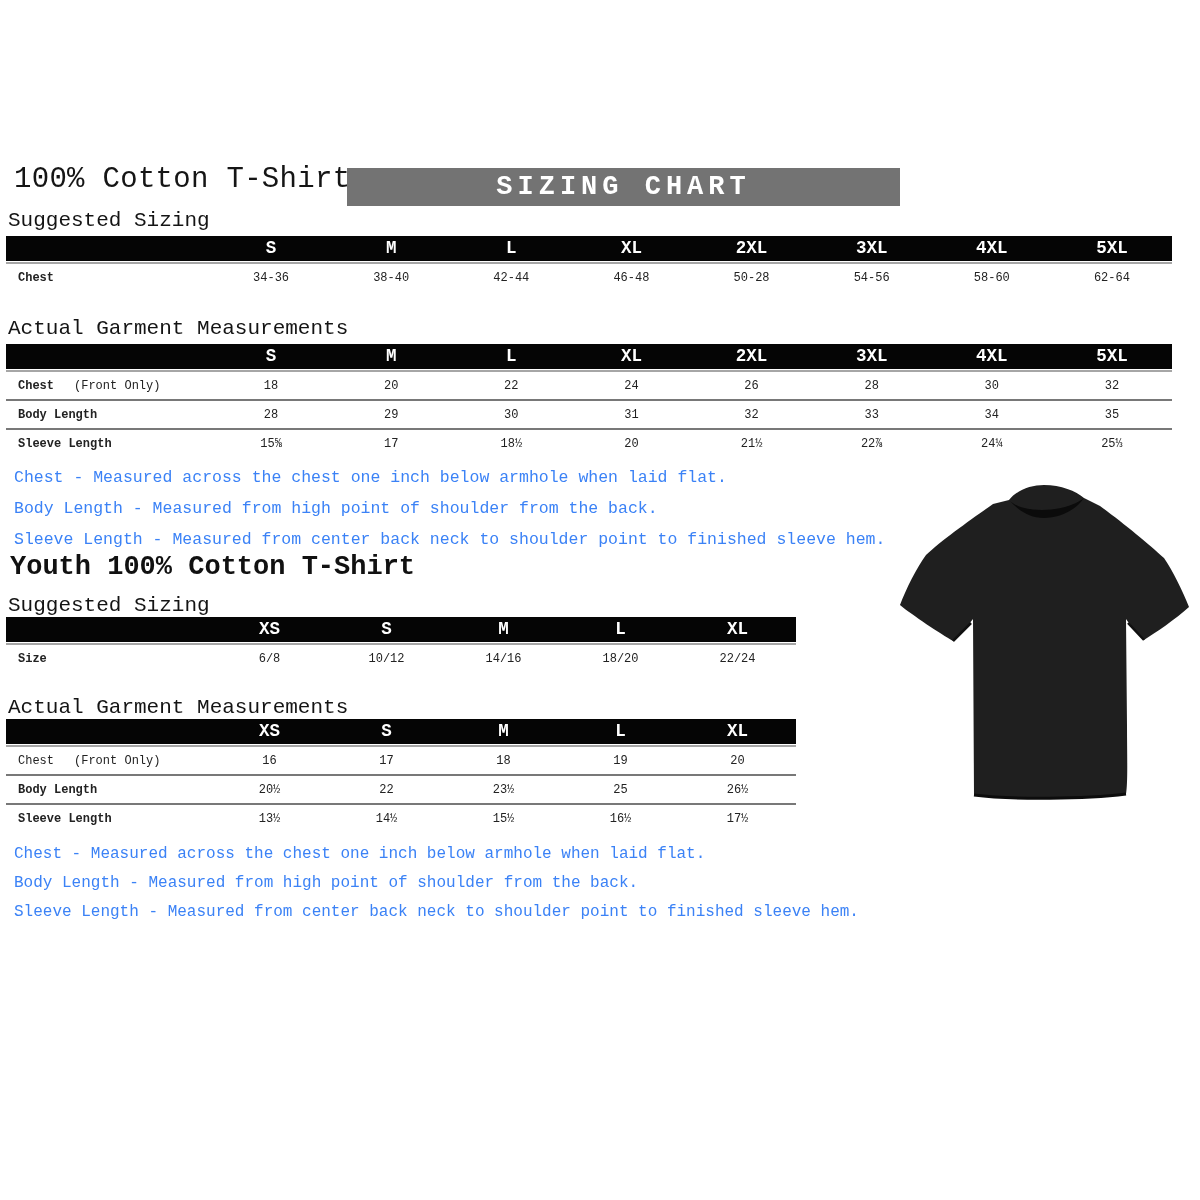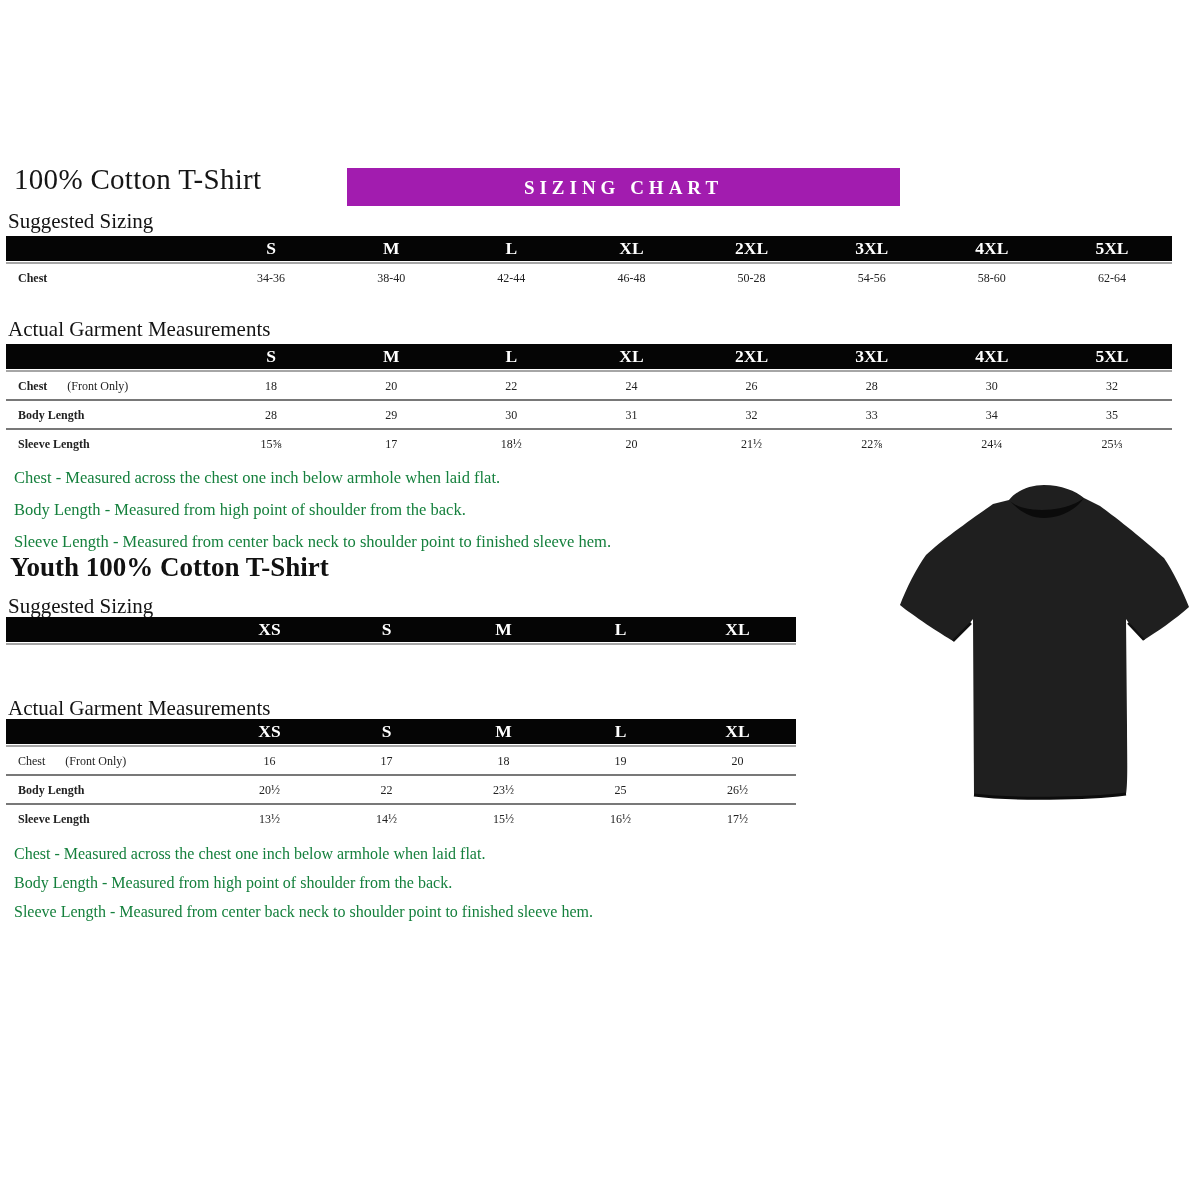--- a/index.html
+++ b/index.html
@@ -1,26 +1,26 @@
 <!DOCTYPE html>
 <html><head>
 <meta charset="utf-8">
 <style>
   html,body{margin:0;padding:0;background:#fff;}
   .page{
     position:relative;width:1200px;height:1150px;background:#ffffff;overflow:hidden;
-    font-family:Liberation Serif, serif;color:#1a1a1a;
+    font-family:Liberation Mono, monospace;color:#1a1a1a;
   }
   .page-title{
     position:absolute;left:14px;top:163px;margin:0;
     font-size:29px;font-weight:400;color:#151515;letter-spacing:.3px;white-space:nowrap;
   }
   .banner{
     position:absolute;left:347px;top:168px;width:553px;height:38px;
-    background:#a21caf;color:#ffffff;font-weight:bold;font-size:19px;
+    background:#737373;color:#ffffff;font-weight:bold;font-size:27px;
     letter-spacing:5px;text-align:center;line-height:39px;white-space:nowrap;
   }
   .section-label{position:absolute;font-size:21px;color:#141414;white-space:nowrap;}
   .youth-title{
     position:absolute;left:8px;top:550px;margin:2px;
     font-size:27px;font-weight:bold;color:#111;white-space:nowrap;
   }
   .size-table{position:absolute;}
   .size-table .bar{
     display:grid;background:#050505;color:#ffffff;height:25px;
@@ -29,21 +29,21 @@
   .size-table .bar .cell{text-align:center;line-height:25px;}
   .size-table .hairline{height:2px;background:#a6a6a6;margin-top:1px;}
   .size-table .trow{display:grid;font-size:12px;color:#222;}
   .size-table .trow .cell{text-align:center;padding:4px 0 3px 0;line-height:20px;}
   .size-table .trow .rowlabel{text-align:left;padding-left:12px;font-weight:bold;white-space:nowrap;}
   .size-table .trow .rowlabel .suffix{font-weight:400;margin-left:20px;}
   .size-table .trow .rowlabel.reg{font-weight:400;}
   .size-table .trow.sep{border-top:2px solid #787878;}
   .adult-cols{grid-template-columns:205px repeat(8,1fr);}
   .youth-cols{grid-template-columns:205px repeat(5,1fr);}
-  .notes{position:absolute;font-size:16.5px;color:#15803d;}
+  .notes{position:absolute;font-size:16.5px;color:#3b82f6;}
   .notes .note{margin:0 0 12px 0;white-space:nowrap;}
   .tshirt{position:absolute;left:893px;top:476px;width:302px;height:342px;}
 </style>
 </head>
 <body>
 
 <div class="page">
 
   <h1 class="page-title">100% Cotton T-Shirt</h1>
   <div class="banner">SIZING CHART</div>
@@ -139,20 +139,28 @@
   <div class="size-table" style="left:6px;top:617px;width:790px;">
     <div class="bar youth-cols">
       <div class="cell"></div>
       <div class="cell">XS</div>
       <div class="cell">S</div>
       <div class="cell">M</div>
       <div class="cell">L</div>
       <div class="cell">XL</div>
     </div>
     <div class="hairline"></div>
+    <div class="trow youth-cols">
+      <div class="cell rowlabel">Size</div>
+      <div class="cell">6/8</div>
+      <div class="cell">10/12</div>
+      <div class="cell">14/16</div>
+      <div class="cell">18/20</div>
+      <div class="cell">22/24</div>
+    </div>
   </div>
 
   <div class="section-label" style="left:8px;top:696px;">Actual Garment Measurements</div>
 
   <div class="size-table" style="left:6px;top:719px;width:790px;">
     <div class="bar youth-cols">
       <div class="cell"></div>
       <div class="cell">XS</div>
       <div class="cell">S</div>
       <div class="cell">M</div>

